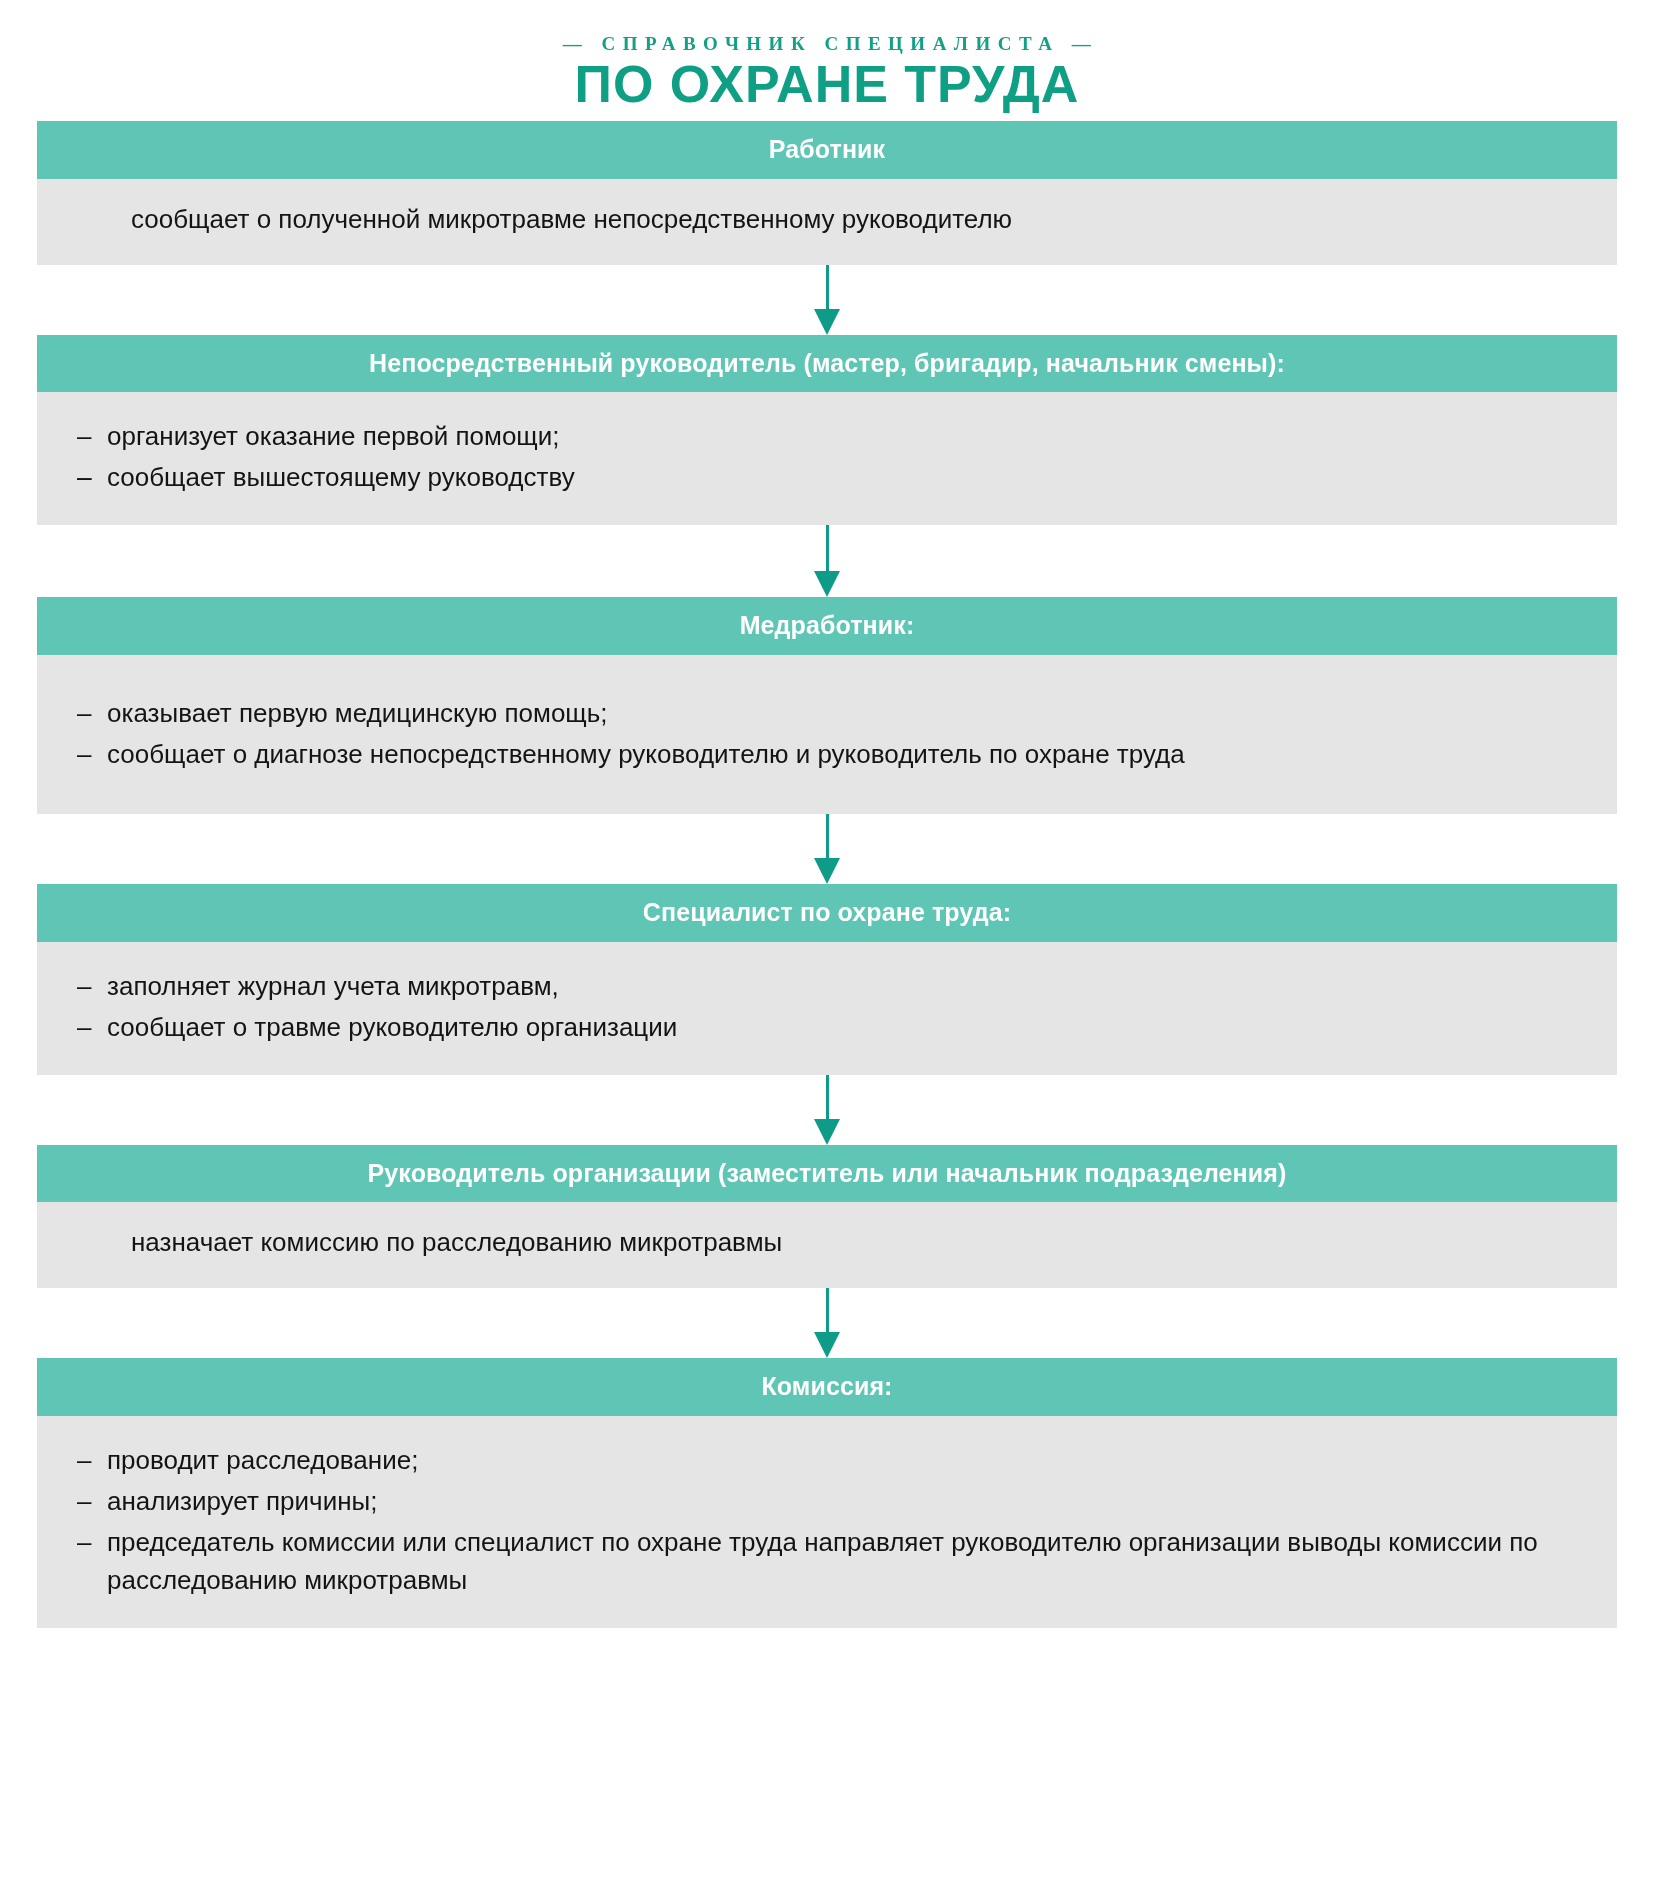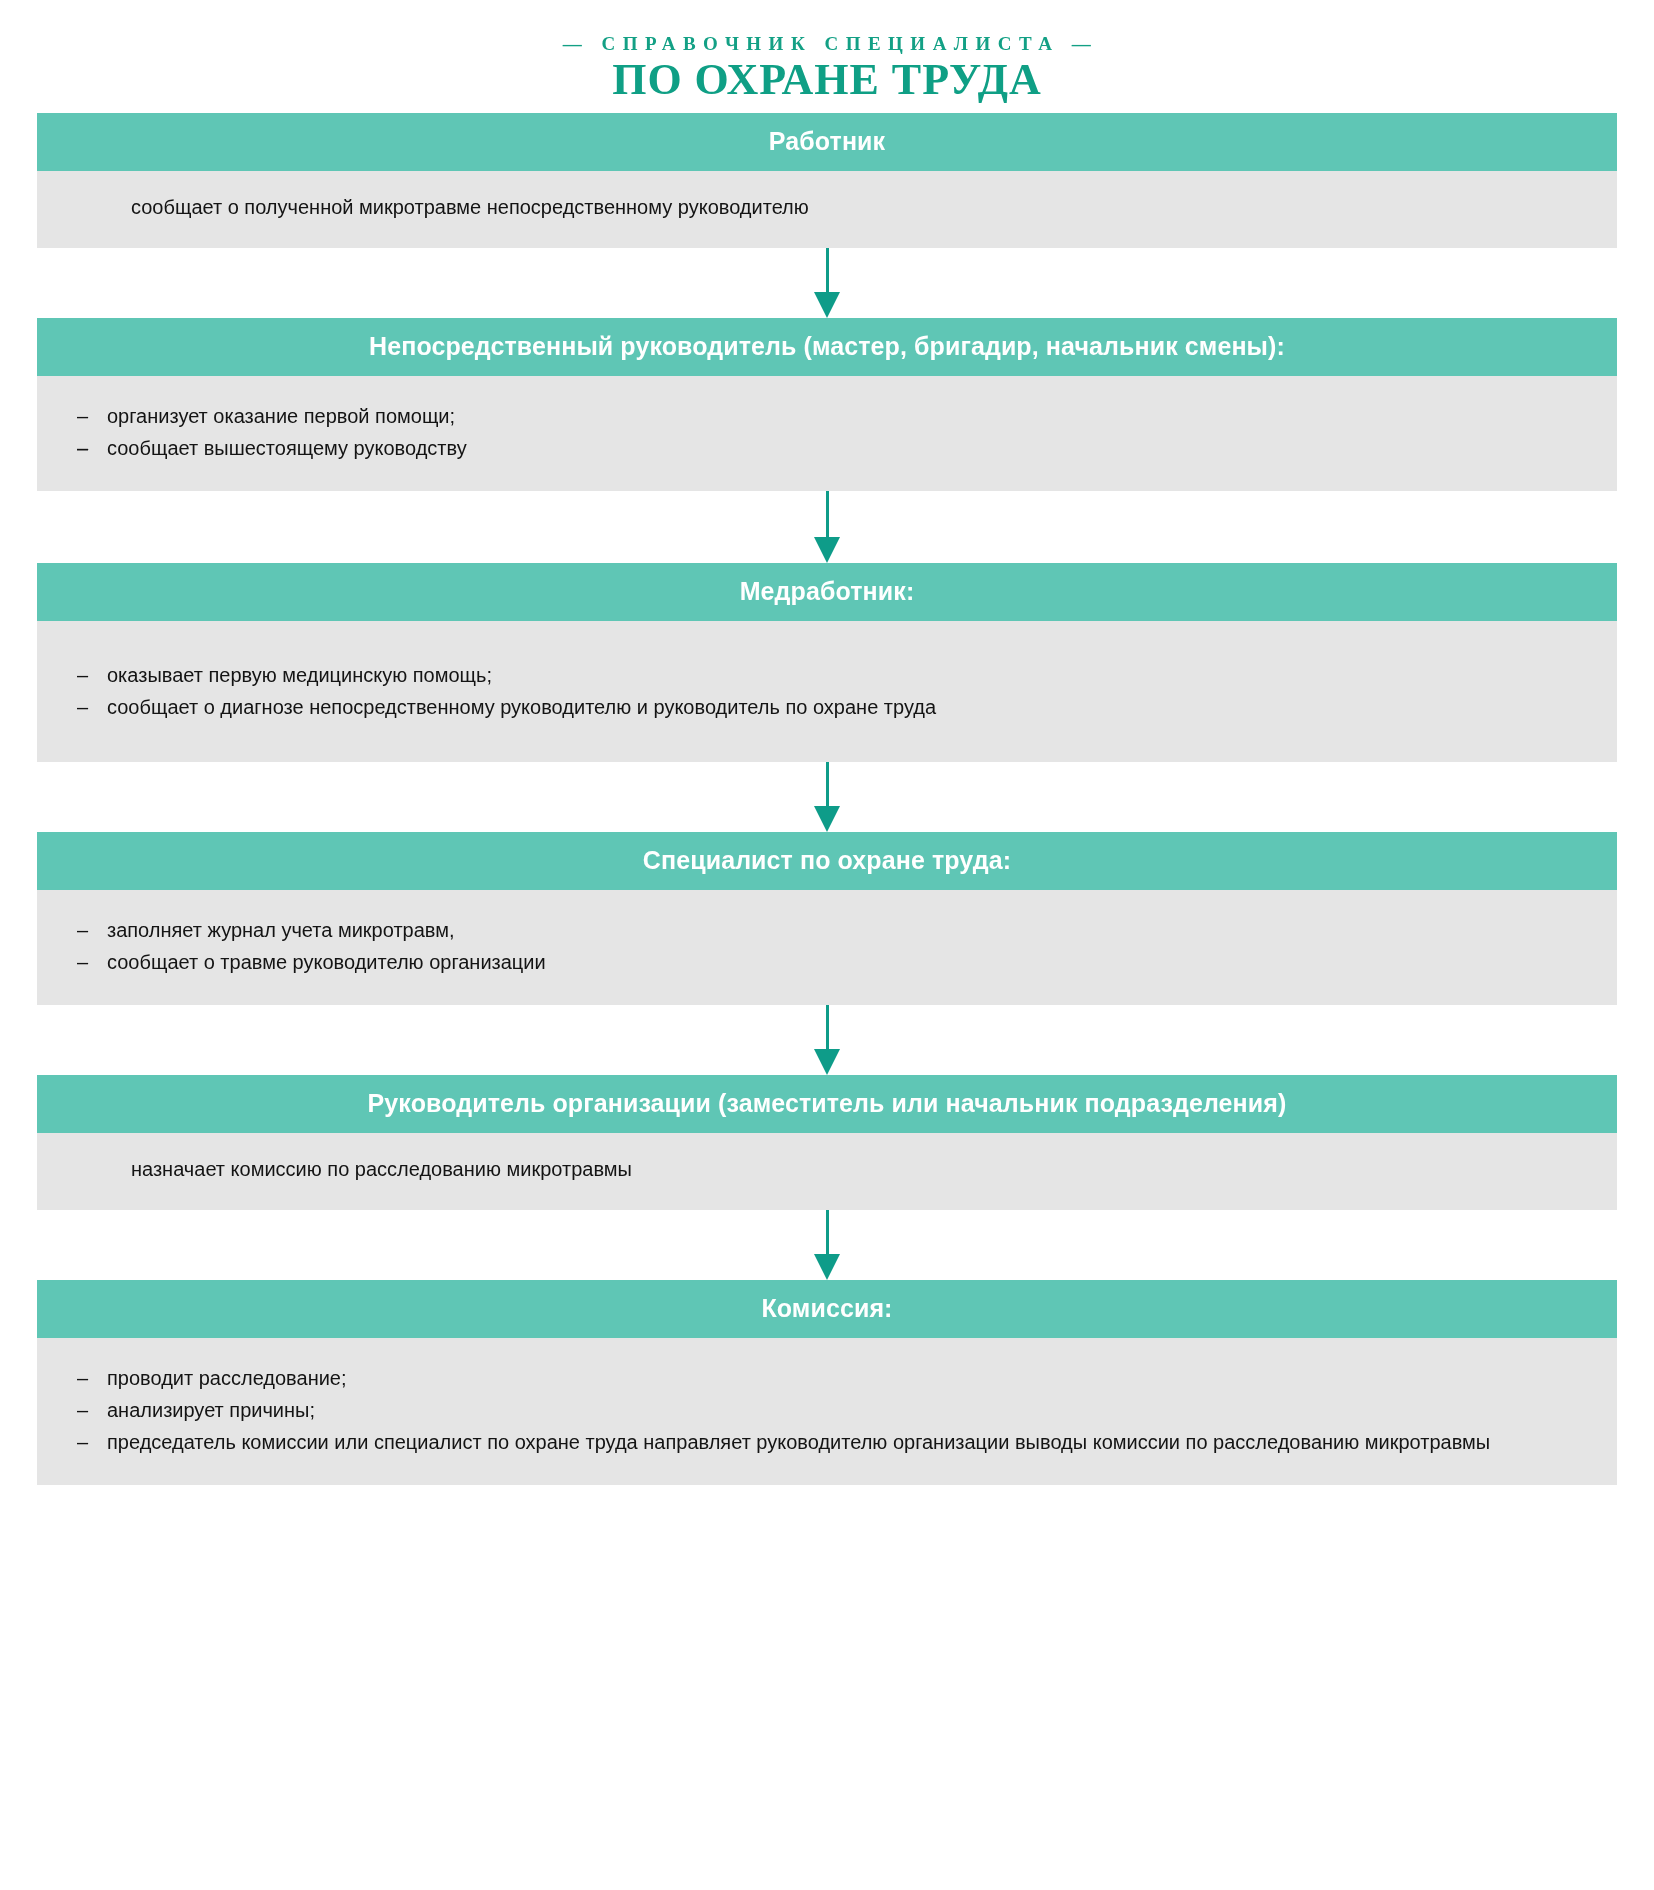--- a/index.html
+++ b/index.html
@@ -41,22 +41,22 @@
     font-family: "Liberation Serif", "DejaVu Serif", serif;
     font-size: 19px;
     font-weight: 700;
     letter-spacing: 7.5px;
     color: #13a085;
     white-space: nowrap;
     margin-bottom: 5px;
     text-indent: 7px;
   }
   .masthead-title {
-    font-family: Liberation Serif, serif;
-    font-size: 44px;
+    font-family: Liberation Sans, sans-serif;
+    font-size: 52px;
     font-weight: 700;
     letter-spacing: 1px;
     color: #0f9f85;
     white-space: nowrap;
     line-height: 1.02;
   }
 
   
   .flow {
     width: 1580px;
@@ -77,21 +77,21 @@
     font-weight: 700;
     text-align: center;
     padding: 14px 18px 15px 18px;
     box-sizing: border-box;
     line-height: 1.15;
     letter-spacing: 0.1px;
   }
   .node-body {
     padding: 20px 40px 22px 40px;
     box-sizing: border-box;
-    font-size: 20px;
+    font-size: 26px;
     line-height: 1.46;
     color: #141414;
   }
   .node-body.centered-single {
     padding: 22px 40px 26px 48px;
   }
   .node-body .plain {
     display: block;
     padding-left: 46px;
   }

